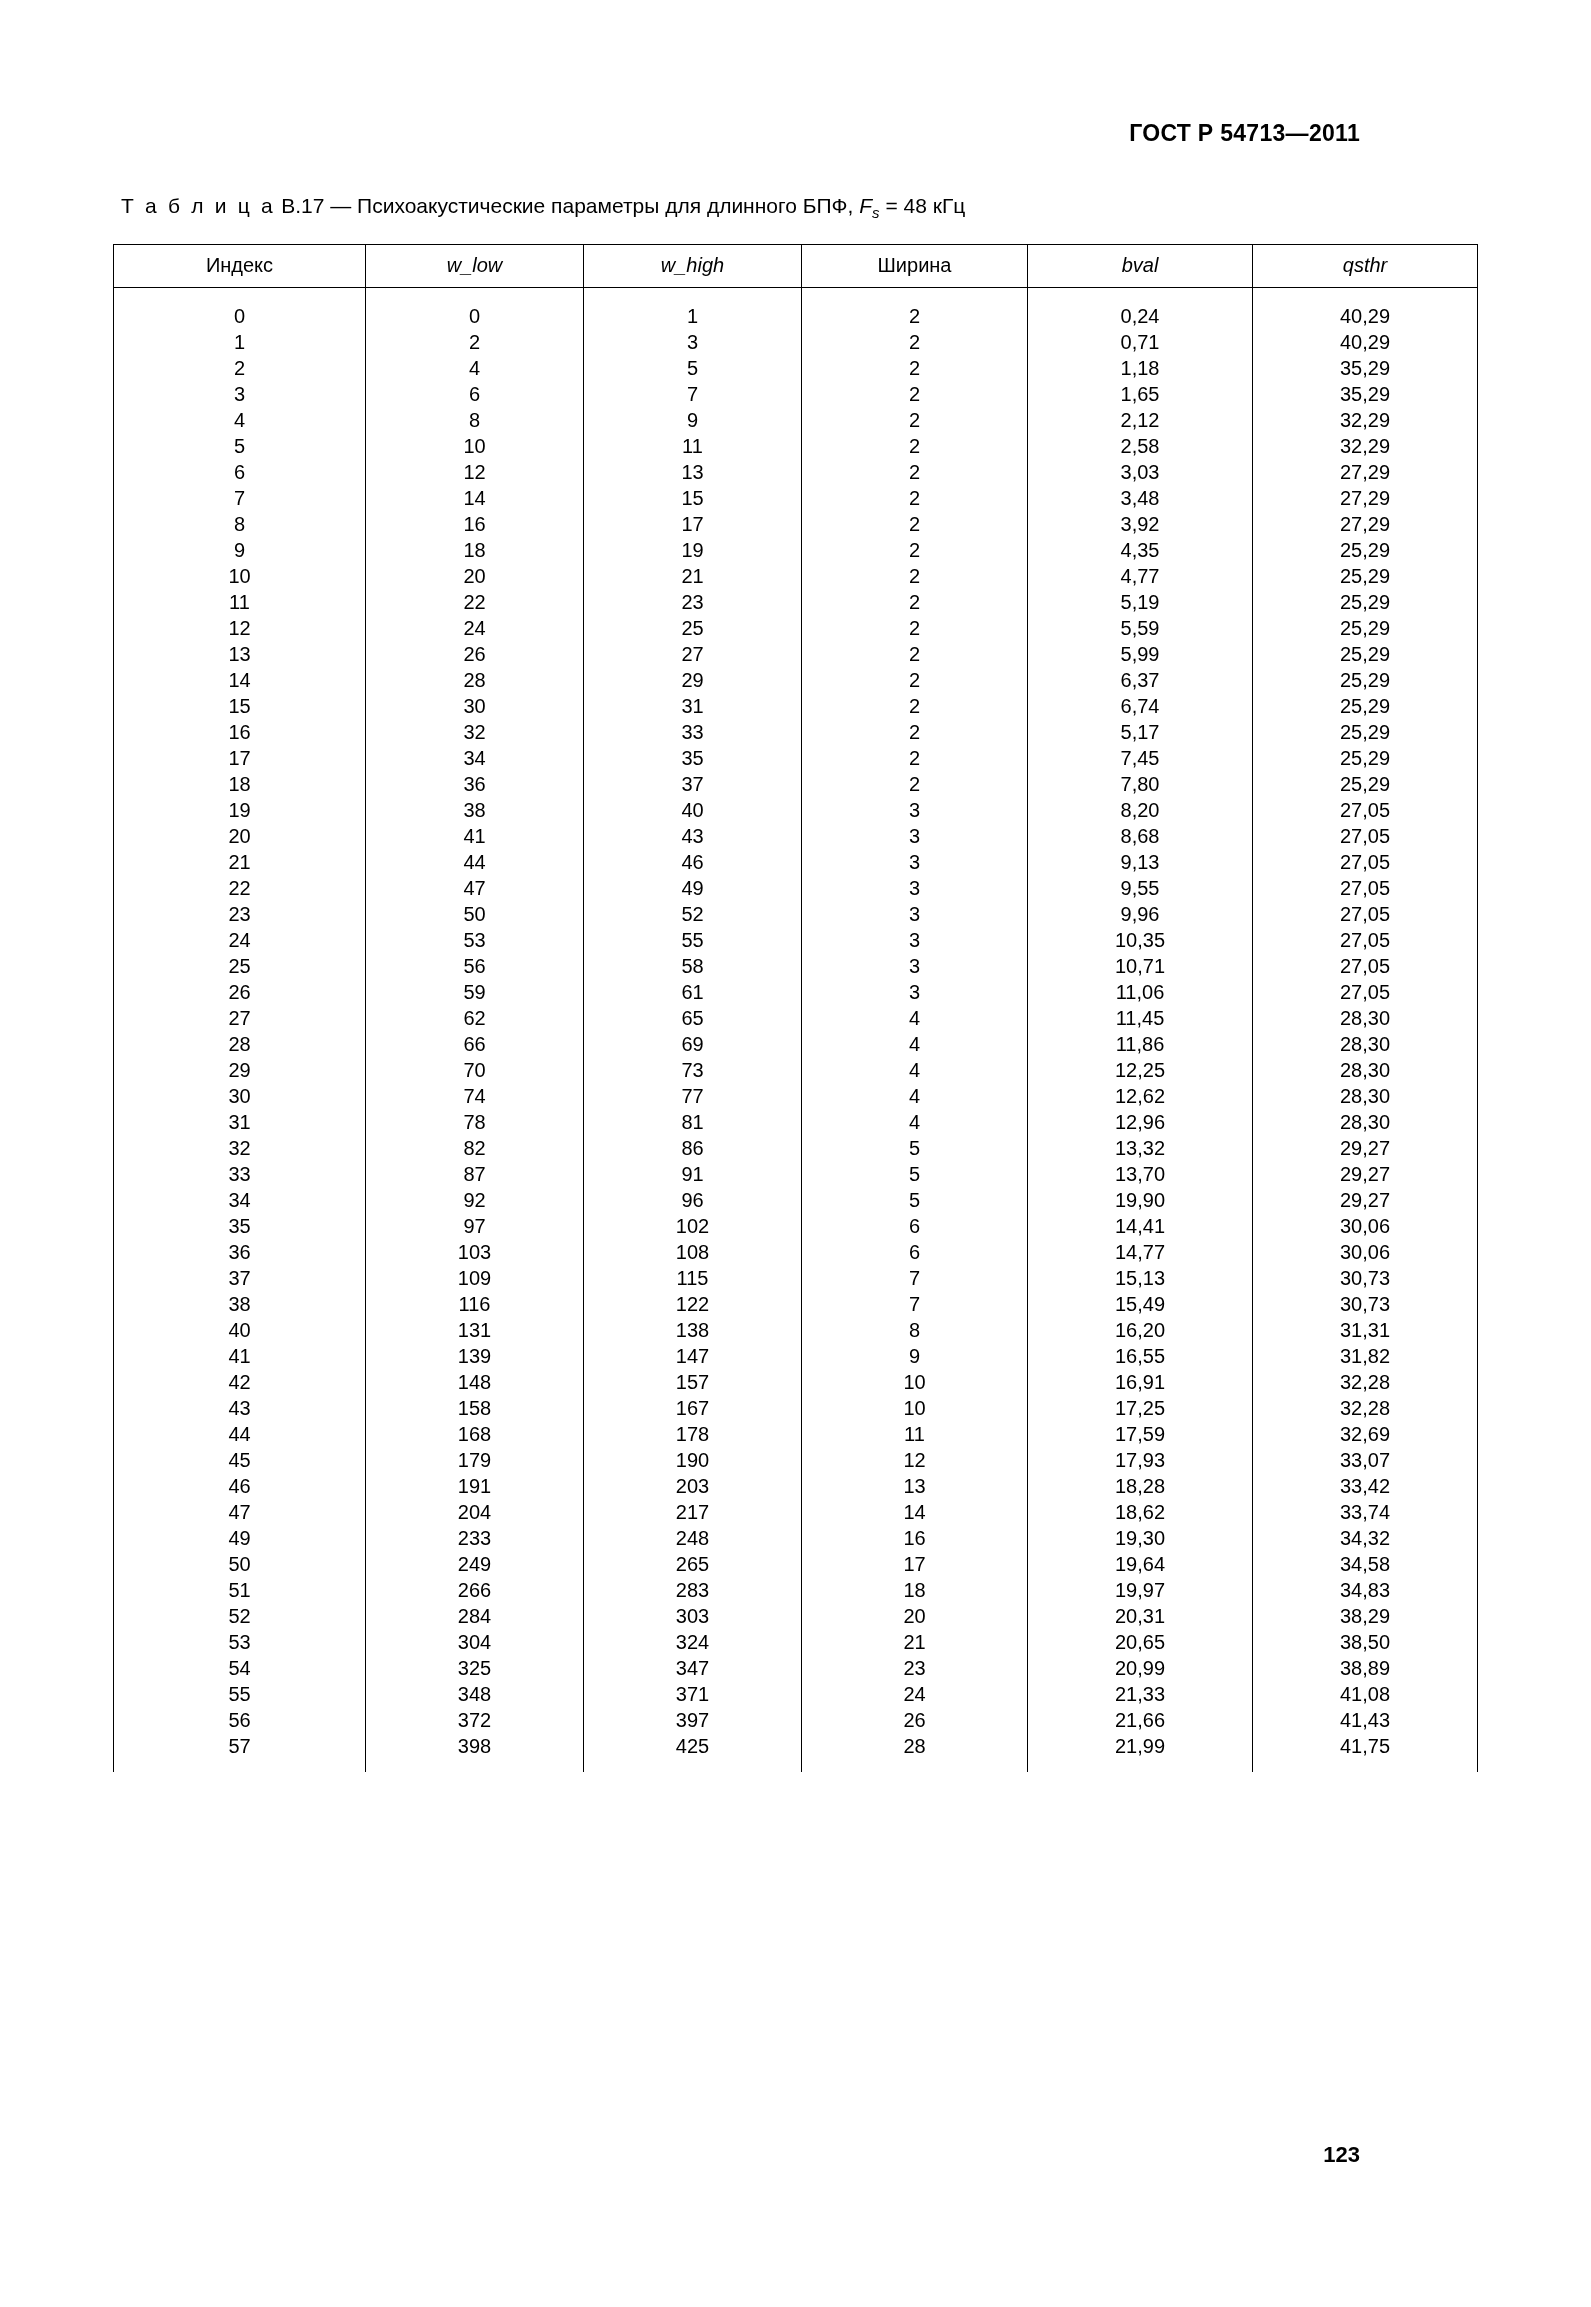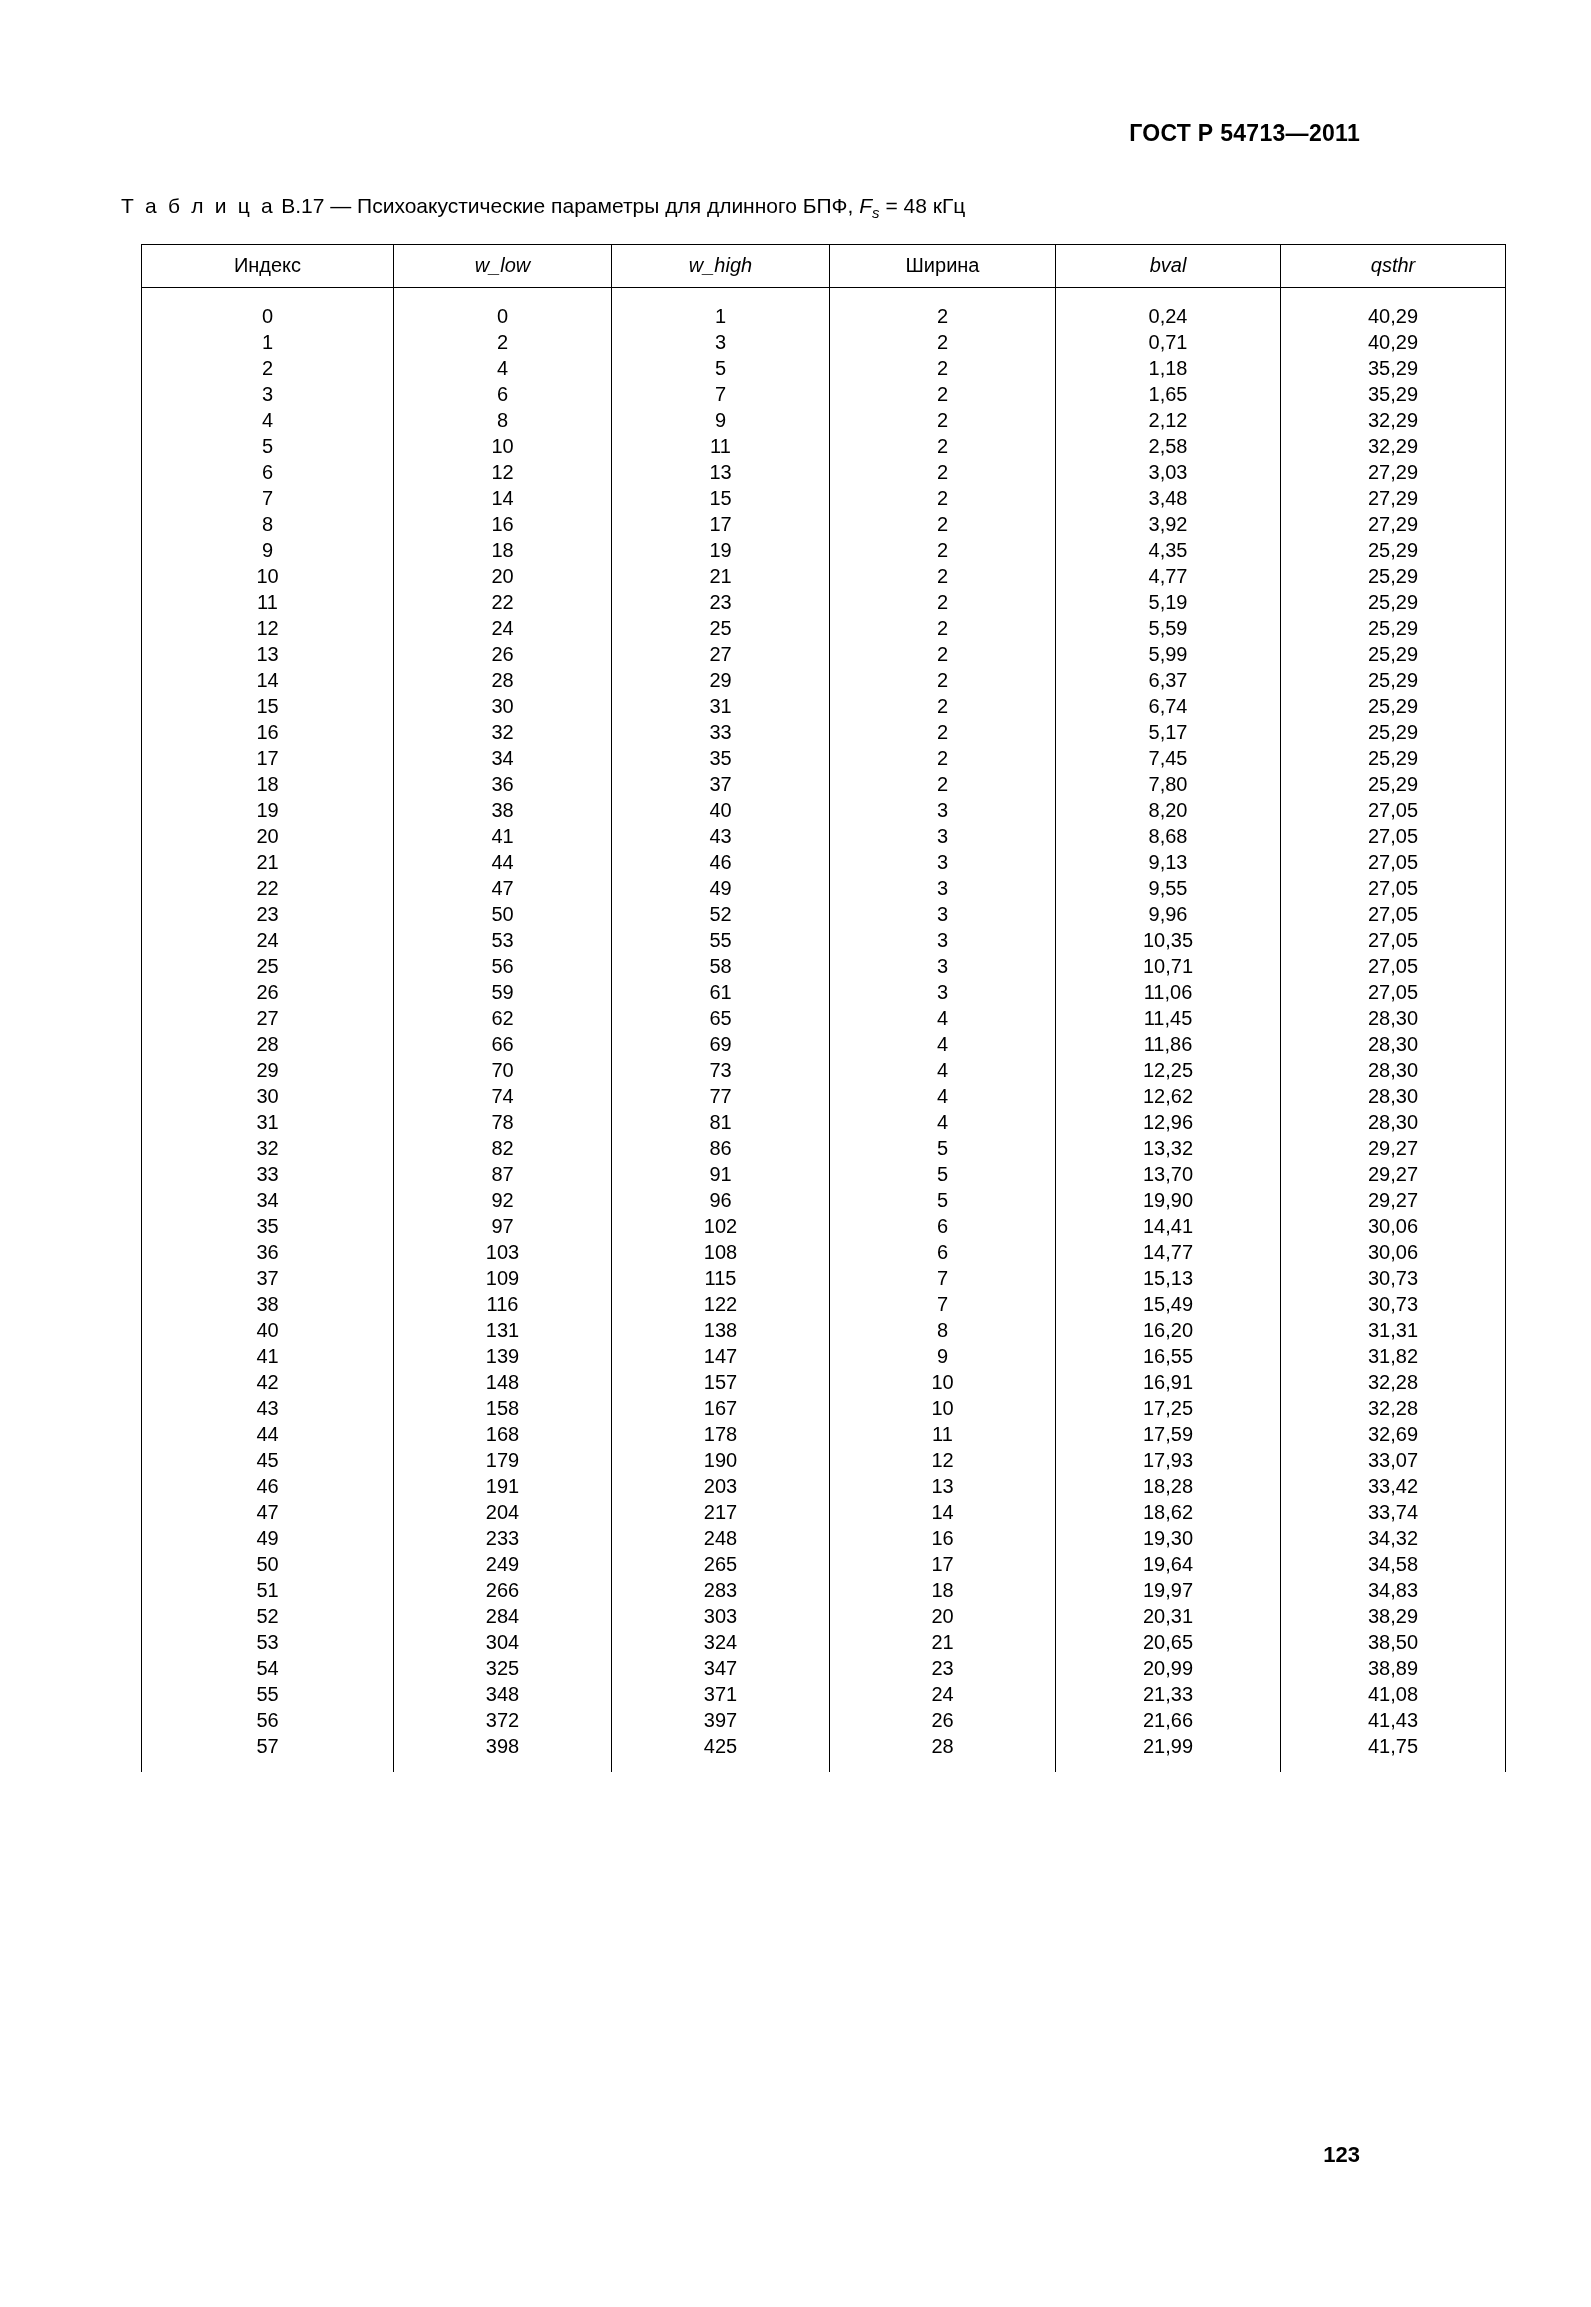--- a/index.html
+++ b/index.html
@@ -50,21 +50,20 @@
   .tbl-wrap {
     position: absolute;
     top: 244px;
     left: 113px;
     width: 1365px;
   }
   table.data {
     border-collapse: collapse;
     width: 1365px;
     table-layout: fixed;
-    margin-left: 28px;
   }
   table.data col.c0 { width: 252px; }
   table.data col.c1 { width: 218px; }
   table.data col.c2 { width: 218px; }
   table.data col.c3 { width: 226px; }
   table.data col.c4 { width: 225px; }
   table.data col.c5 { width: 225px; }
 
   table.data th {
     font-size: 20px;

